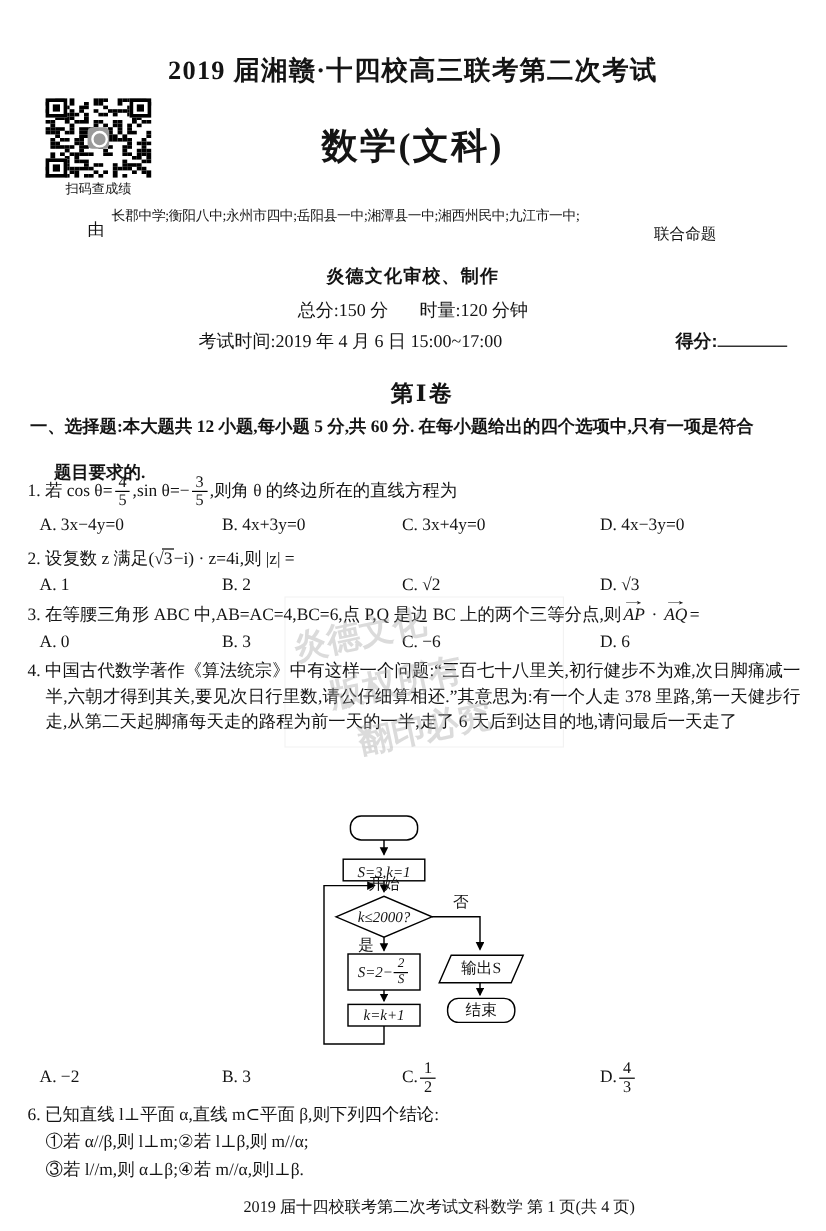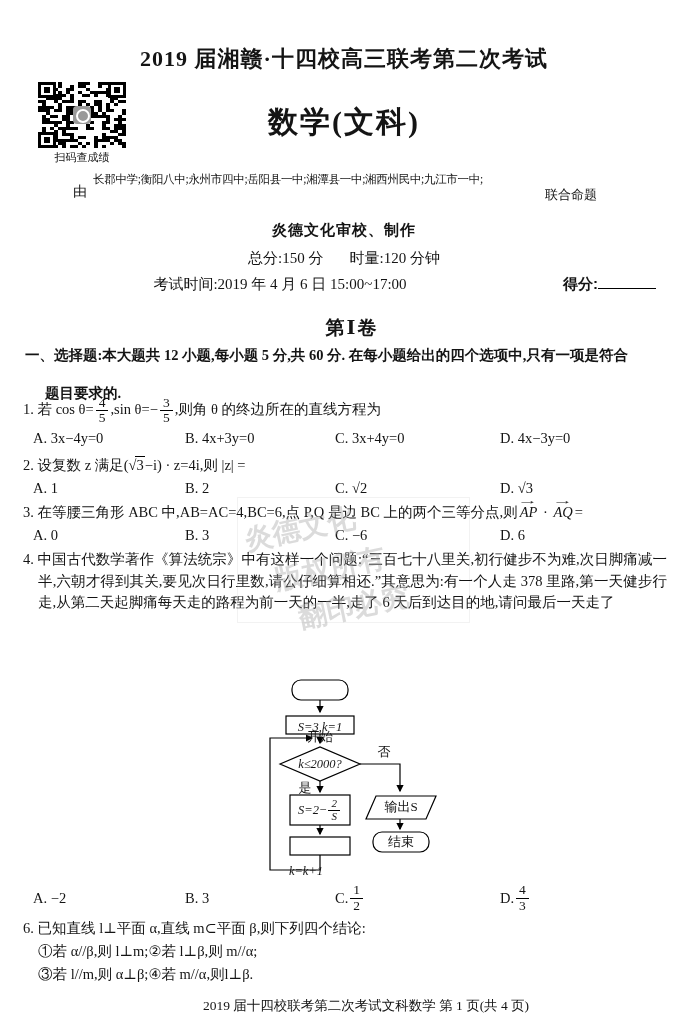--- a/index.html
+++ b/index.html
@@ -33,21 +33,21 @@
   .qr-caption { left:0; top:68px; width:88px; text-align:center; font-size:11px; }
 
   
   .org-pre { left:73px; top:183px; font-size:14px; }
   .schools { left:93px; width:455px; font-size:11.5px; letter-spacing:-0.3px; white-space:nowrap; }
   .schools-1 { top:172px; } .schools-2 { top:195px; }
   .org-suf { left:545px; top:186px; font-size:13px; }
 
   .producer { top:221px; font-size:15px; font-weight:bold; letter-spacing:1px; }
   .totals { top:249px; display:flex; justify-content:center; gap:26px; font-size:15px; }
-  .exam-time { top:275px; left:0; width:560px; text-align:center; font-size:15px;font-family:Liberation Serif, serif; }
+  .exam-time { top:275px; left:12px; width:560px; text-align:center; font-size:15px;font-family:Liberation Serif, serif; }
   .score-line { left:563px; top:274px; font-size:15px; font-weight:bold; white-space:nowrap; }
   .score-blank { display:inline-block; width:58px; height:15px; border-bottom:1px solid #000; }
 
   .part-title { top:315px; font-size:19px; font-weight:bold; letter-spacing:2px;padding-left:16px; }
   .instr { font-size:14.5px; font-weight:bold; }
   .instr-1 { left:25px; top:346px;font-family:Liberation Serif, serif; } .instr-2 { left:45px; top:369px;margin-top:15px; }
 
   .stem { font-size:14.5px; white-space:nowrap; }
   .q1-stem { left:23px; top:392px; line-height:34px; }
   .q2-stem { left:23px; top:456px; }
@@ -83,21 +83,21 @@
   .fc-label { position:absolute; text-align:center; font-size:13px; line-height:14px; }
   .fc-math { font-style:italic; font-size:12.5px; }
   .fc-start { left:64px; top:7px; width:56px;margin-top:47px; }
   .fc-init { left:58px; top:44px; width:68px; }
   .fc-cond { left:50px; top:81px; width:84px; }
   .fc-yes { left:68px; top:105px; width:18px; }
   .fc-no { left:146px; top:69px; width:20px; }
   .fc-assign { left:62px; top:119px; width:60px; height:30px; display:flex;
                align-items:center; justify-content:center; }
   .fc-assign .frac { font-size:11px; margin-left:1px; }
-  .fc-inc { left:48px; top:163px; width:60px;margin-top:25px; }
+  .fc-inc { left:62px; top:163px; width:60px; }
   .fc-output { left:138px; top:124px; width:70px; }
   .fc-end { left:145px; top:159px; width:56px; }
 
   .watermark { left:237px; top:497px; width:233px; height:126px;
                border:1px solid rgba(0,0,0,0.05); pointer-events:none; }
   .wm-line { position:absolute; font-size:28px; font-weight:bold;
              color:rgba(160,160,160,0.38); white-space:nowrap; transform:rotate(-12deg); }
   .wm-1 { left:6px; top:12px; } .wm-2 { left:36px; top:52px; } .wm-3 { left:60px; top:90px; }
 
   .footer { top:997px; font-size:13.5px;padding-left:44px; }

